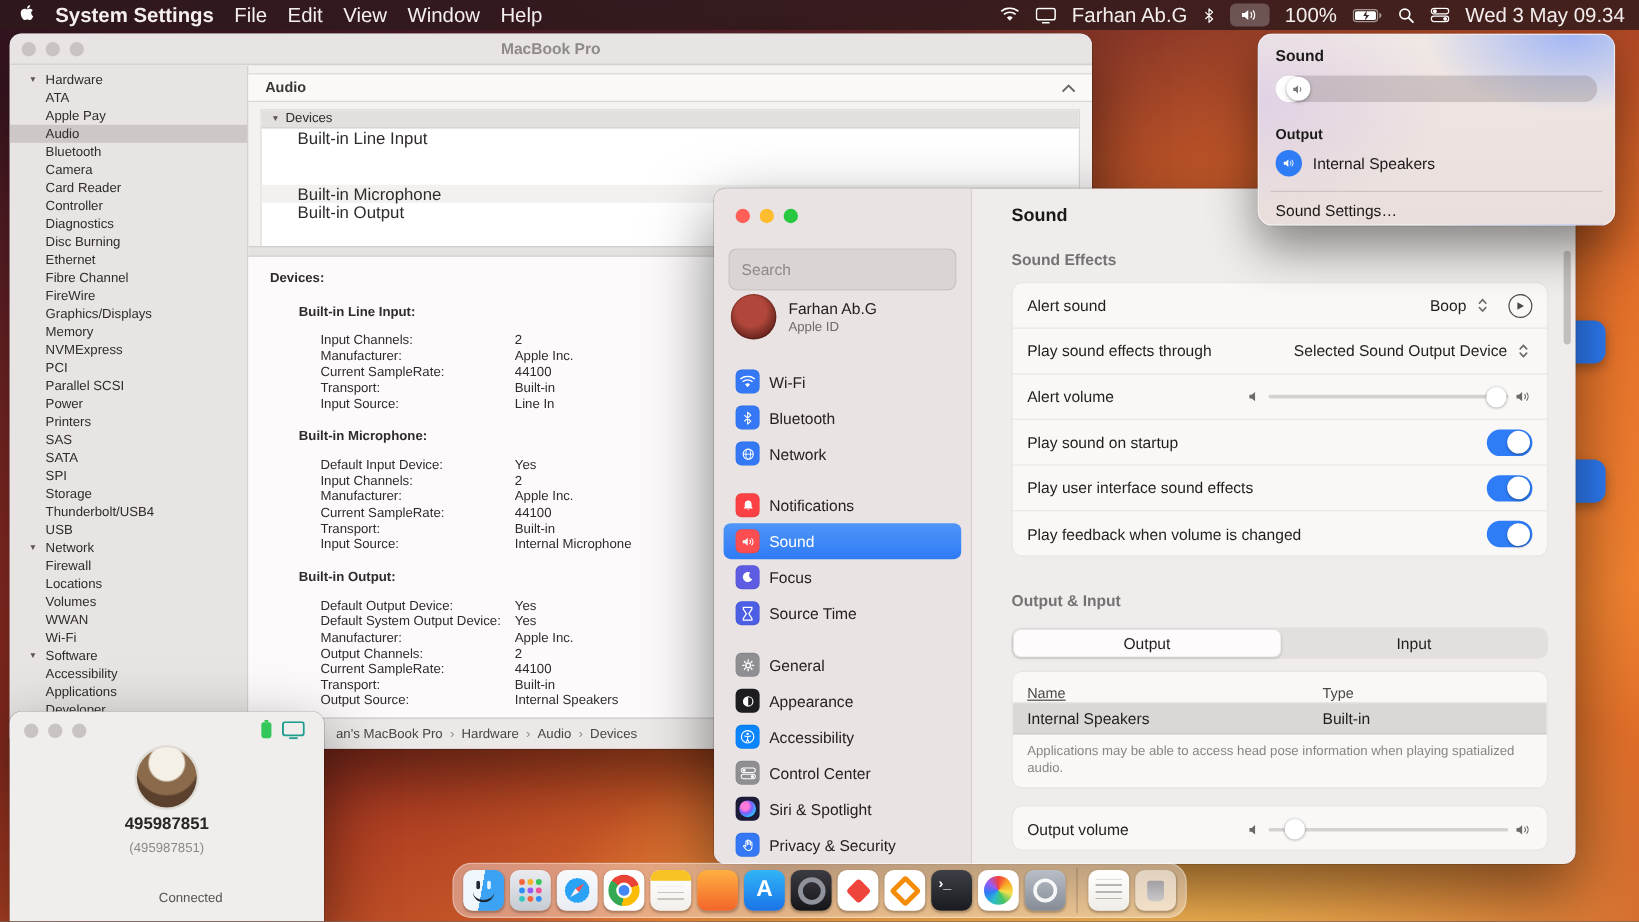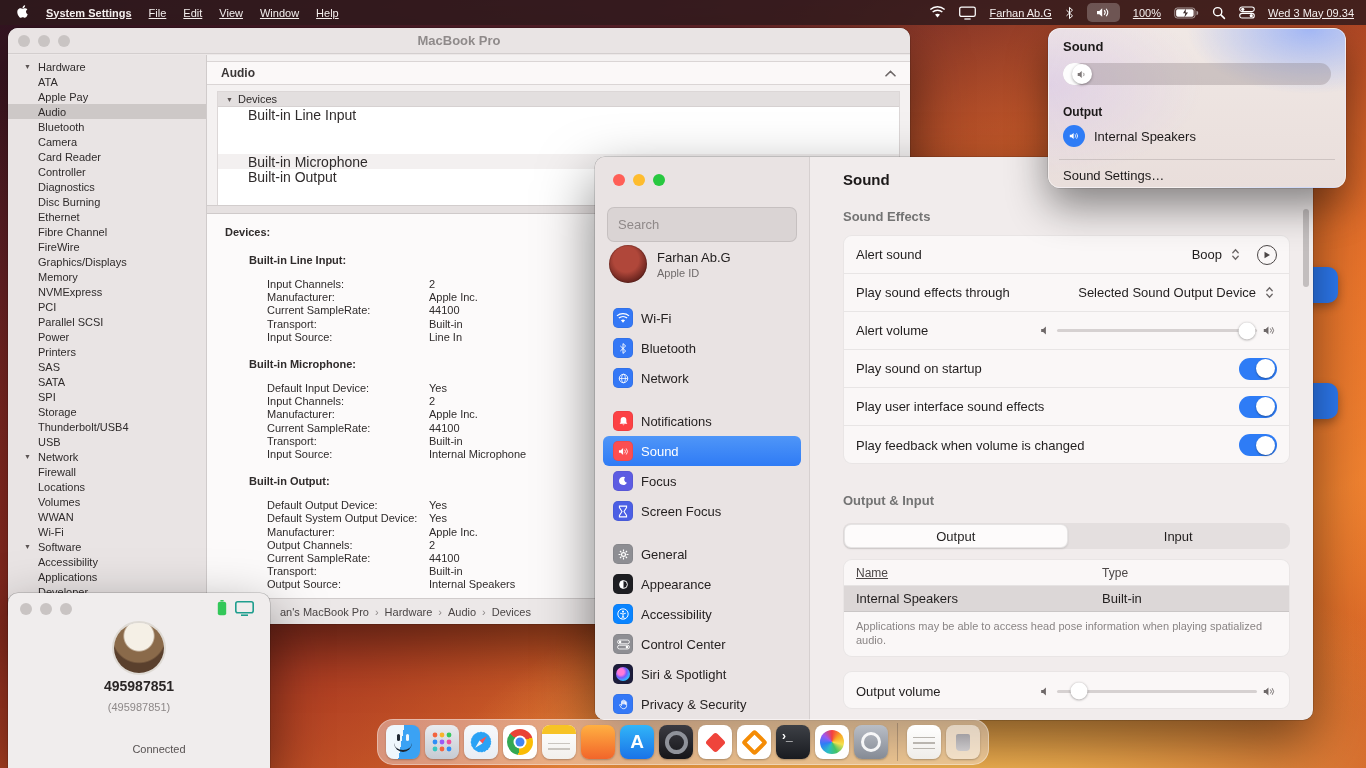--- a/index.html
+++ b/index.html
@@ -18,22 +18,22 @@
 
   
   .win { position:absolute; box-shadow:0 22px 55px rgba(0,0,0,.5), 0 0 0 .5px rgba(0,0,0,.25); }
   .lights { display:flex; gap:8px; }
   .light { width:12px; height:12px; border-radius:50%; display:inline-block; }
   .light.red{background:#ff5f57}.light.yellow{background:#febc2e}.light.green{background:#28c840}
   .light.dim{background:#c9c4c3}
 
   
   .menubar { position:absolute; top:0; left:0; right:0; height:25px; z-index:9;
-    background:rgba(46,26,28,.82); color:#f4efee; font-size:11px;
-    display:flex; align-items:center;text-decoration:underline; }
+    background:rgba(46,26,28,.82); color:#f4efee; font-size:17px;
+    display:flex; align-items:center; }
   .mb-left { display:flex; align-items:center; gap:17px; padding-left:16px; }
   .mb-app { font-weight:bold; }
   .mb-item { cursor:default; }
   .mb-right { margin-left:auto; display:flex; align-items:center; gap:13px; padding-right:12px; }
   .mb-right svg { display:block; }
   .mb-pill { background:rgba(255,255,255,.24); border-radius:5px; padding:3px 8px; display:flex; align-items:center; }
 
   
   .si-window { left:8px; top:28px; width:902px; height:596px; z-index:2;
     background:#ece7e7; border-radius:10px; overflow:hidden; }
@@ -128,21 +128,21 @@
   .toggle.on::after { left:auto; right:2px; }
   .slider { position:relative; width:200px; height:3px; background:#d6d1d1; border-radius:2px; }
   .slider .knob { position:absolute; top:50%; width:17px; height:17px; background:#fff; border-radius:50%;
     transform:translate(-50%,-50%); box-shadow:0 .5px 2.5px rgba(0,0,0,.4); }
   .seg { position:absolute; top:366px; left:33px; right:23px; height:26px; background:#e4dfdf;
     border-radius:8px; display:flex; padding:1px; }
   .seg-btn { flex:1; display:flex; align-items:center; justify-content:center; font-size:13px; color:#211e1e;
     border-radius:7px; }
   .seg-btn.selected { background:#fdfbfb; border:1px solid rgba(0,0,0,.09); box-shadow:0 1px 2px rgba(0,0,0,.12); }
   .card2 { top:402px; height:98px; }
-  .thead { height:26px; display:flex; align-items:center; padding:0 12px; font-size:12px; color:#4c4747;
+  .thead { height:26px; display:flex; align-items:flex-end; padding:0 12px; font-size:12px; color:#4c4747;
     border-bottom:1px solid rgba(0,0,0,.08);text-decoration:underline; }
   .trow { height:26px; display:flex; align-items:center; padding:0 12px; font-size:13px; color:#211e1e;
     border-bottom:1px solid rgba(0,0,0,.08); }
   .trow.selected { background:#dcd7d7; }
   .tcol2 { position:absolute; left:58%; }
   .thead,.trow { position:relative; }
   .tfoot { padding:7px 12px; font-size:11px; color:#8a8585; line-height:14px; }
   .card3 { top:514px; height:38px; }
   .st-scrollbar { position:absolute; right:4px; top:52px; width:6px; height:78px; border-radius:3px; background:#c3bebe; }
 
@@ -675,21 +675,21 @@
               </svg>
           </span>
           <span>Focus</span>
         </div>
         <div class="st-item">
           <span class="sicon" style="background: rgb(76, 95, 228);">
             <svg width="10" height="13" viewBox="0 0 14 18">
                 <path d="M2 1.5 h10 v2 l-3.6 5.5 3.6 5.5 v2 h-10 v-2 l3.6 -5.5 -3.6 -5.5 Z" fill="none" stroke="#fff" stroke-width="1.5"></path>
               </svg>
           </span>
-          <span>Screen Focus</span>
+          <span>Source Time</span>
         </div>
         <div class="st-gap"></div>
         <div class="st-item">
           <span class="sicon" style="background: rgb(142, 142, 147);">
             <svg width="13" height="13" viewBox="0 0 20 20">
                 <circle cx="10" cy="10" r="3" fill="none" stroke="#fff" stroke-width="1.8"></circle>
                 <g stroke="#fff" stroke-width="1.8">
                   <path d="M10 2.4 v3 M10 14.6 v3 M2.4 10 h3 M14.6 10 h3 M4.6 4.6 l2.1 2.1 M13.3 13.3 l2.1 2.1 M15.4 4.6 l-2.1 2.1 M6.7 13.3 l-2.1 2.1"></path>
                 </g>
               </svg>

